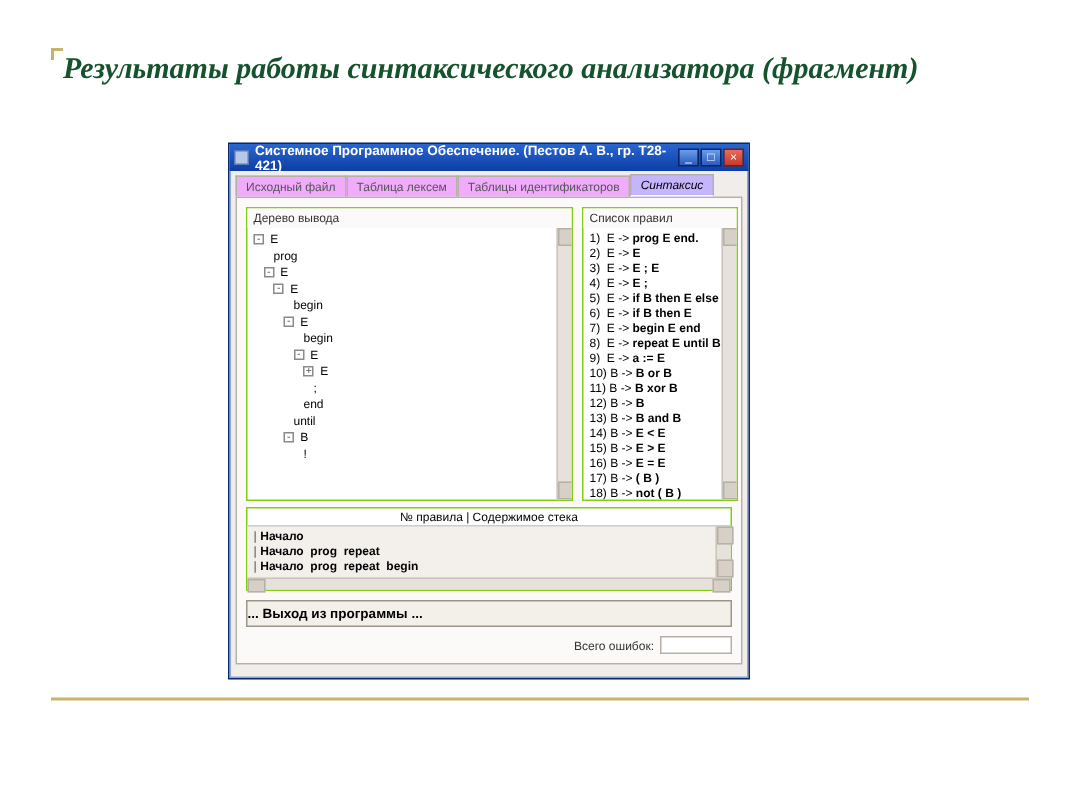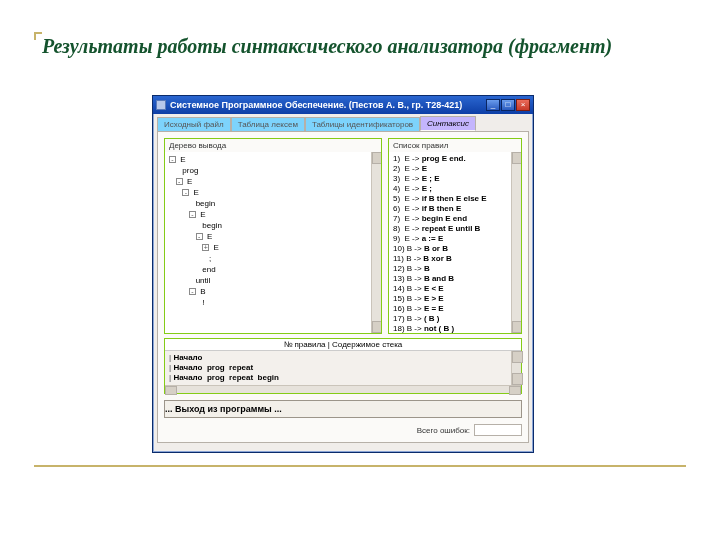--- a/index.html
+++ b/index.html
@@ -1,29 +1,29 @@
 <!DOCTYPE html>
 <html><head>
 <meta charset="utf-8">
 <style>
   * { box-sizing: border-box; margin: 0; padding: 0; }
   body { width: 720px; height: 540px; background: #fff; font-family: "Tahoma", "Arial", sans-serif; position: relative; }
   .slide-border { position: absolute; left: 34px; right: 34px; top: 465px; border-top: 2px solid #c7b36a; }
   .corner { position: absolute; left: 34px; top: 32px; width: 8px; height: 8px; border-left: 2px solid #c7b36a; border-top: 2px solid #c7b36a; }
   .slide-title { position: absolute; left: 42px; top: 34px; right: 34px; font-family: Georgia, serif; font-weight: bold; font-style: italic; color: #14532d; font-size: 20px; line-height: 24px; }
-  .app-window { position: absolute; left: 152px; top: 95px; width: 382px; height: 358px; border: 1px solid #0a2b6b; background: #f0edea; box-shadow: 0 0 0 1px #8aa5d6 inset; }
+  .app-window { position: absolute; left: 152px; top: 95px; width: 348px; height: 358px; border: 1px solid #0a2b6b; background: #f0edea; box-shadow: 0 0 0 1px #8aa5d6 inset; }
   .titlebar { height: 18px; background: linear-gradient(to bottom, #2a66d0, #0d3ea6); display: flex; align-items: center; padding: 0 3px; }
   .titlebar-icon { width: 10px; height: 10px; background: #b7c8ea; border: 1px solid #5a7ab8; margin-right: 4px; }
   .titlebar-text { flex: 1; color: #fff; font-size: 9px; font-weight: bold; }
   .winbtns { display: flex; gap: 1px; }
   .winbtn { width: 14px; height: 12px; background: linear-gradient(to bottom,#6a9ced,#2a5bc0); border: 1px solid #0a2560; font-size: 8px; line-height: 10px; text-align: center; color: #fff; }
   .winbtn.close { background: linear-gradient(to bottom,#ea6b5a,#c83a2a); border-color: #7a1c10; }
   .tabbar { display: flex; align-items: flex-end; padding: 2px 4px 0 4px; font-size: 8px; gap: 0; }
   .tab { padding: 2px 6px; background: #efece8; border: 1px solid #b6b0a8; border-bottom: none; position: relative; }
-  .tab.inactive { background: #7dd3fc; color: #555; }
+  .tab.inactive { background: #f0abfc; color: #555; }
   .tab.active { background: #c4b5fd; border-bottom: 1px solid #fbfaf8; z-index: 2; font-style: italic; }
   .client { margin: 0 4px 4px 4px; border: 1px solid #b6b0a8; background: #fbfaf8; padding: 6px; height: calc(100% - 18px - 18px - 8px); display: flex; flex-direction: column; gap: 4px; }
   .upper { flex: 1; display: flex; gap: 6px; min-height: 0; }
   .panel { border: 1px solid #84cc16; background: #fff; display: flex; flex-direction: column; font-size: 8px; }
   .panel-title { padding: 2px 4px; color: #333; background: #fbfaf8; }
   .panel-body { flex: 1; overflow: hidden; padding: 2px 4px; position: relative; }
   .tree-panel { flex: 0 0 218px; }
   .rules-panel { flex: 1; }
   .tree { font-family: "Tahoma", sans-serif; font-size: 8px; line-height: 11px; }
   .tree-row { white-space: pre; }

